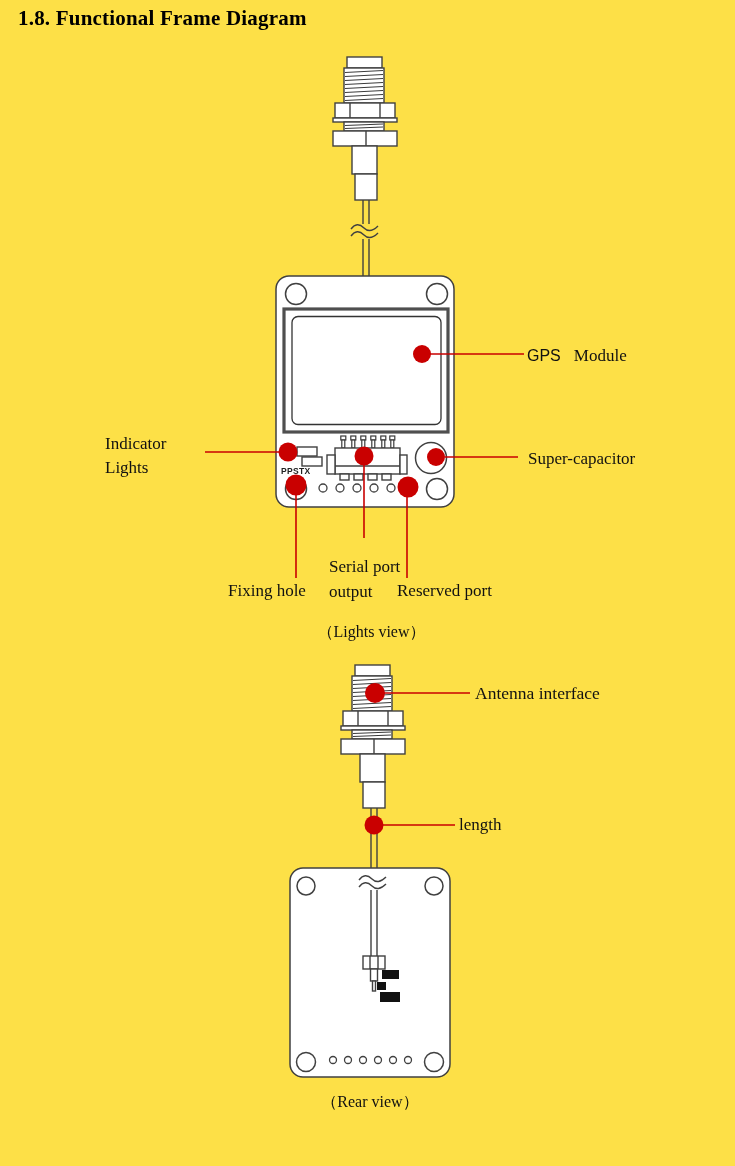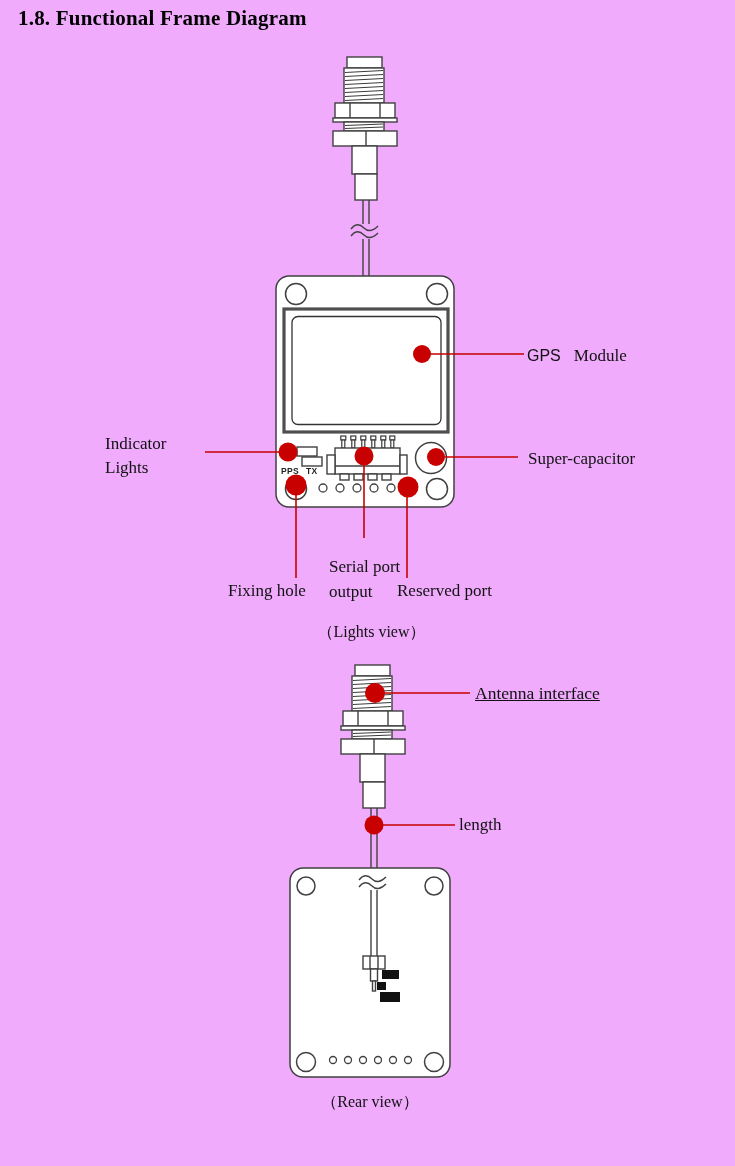--- a/index.html
+++ b/index.html
@@ -1,46 +1,46 @@
 <!DOCTYPE html>
 <html><head>
 <meta charset="utf-8">
 <style>
   html,body{margin:0;padding:0;background:#ffffff;}
   .page{
     position:relative;
     width:735px;height:1166px;
-    background:#f0abfc;
+    background:#fde047;
     font-family:"Liberation Serif","DejaVu Serif",serif;
     color:#111;
     overflow:hidden;
   }
   .abs{position:absolute;}
   svg{position:absolute;left:0;top:0;}
   .doc-title{
     left:18px;top:6px;
     font-size:21px;font-weight:bold;color:#000;
     letter-spacing:0.2px;
   }
   .lbl{font-size:17px;line-height:19px;white-space:nowrap;}
   .lbl-gps{left:527px;top:346px;display:flex;align-items:baseline;gap:13px;}
   .lbl-gps .sans{font-family:"Liberation Sans","DejaVu Sans",sans-serif;font-size:16px;}
   .lbl-supercap{left:528px;top:449px;}
   .lbl-indicator{left:105px;top:432px;width:115px;line-height:23.5px;}
   .lbl-serial{left:329px;top:527px;line-height:24.5px;margin-top:28px;}
   .lbl-fixing{left:228px;top:581px;}
   .lbl-reserved{left:397px;top:581px;}
-  .lbl-antintf{left:475px;top:684px;font-size:17.5px;text-decoration:underline;}
+  .lbl-antintf{left:475px;top:684px;font-size:17.5px;}
   .lbl-length{left:459px;top:815px;}
   .caption{font-size:16px;text-align:center;white-space:nowrap;}
   .cap-front{left:289px;top:622px;width:165px;}
   .cap-rear{left:287px;top:1092px;width:166px;}
   .cap-figure{left:8px;top:1120px;width:727px;font-size:16.5px;}
   .led-text{
-    left:281px;top:466px;display:flex;gap:7px;
+    left:281px;top:466px;display:flex;
     font-family:"Liberation Sans","DejaVu Sans",sans-serif;
     font-size:8.5px;font-weight:bold;color:#222;letter-spacing:0.3px;
   }
 </style>
 </head>
 <body>
 
 <div class="page">
 
   <svg width="735" height="1166" viewBox="0 0 735 1166">

